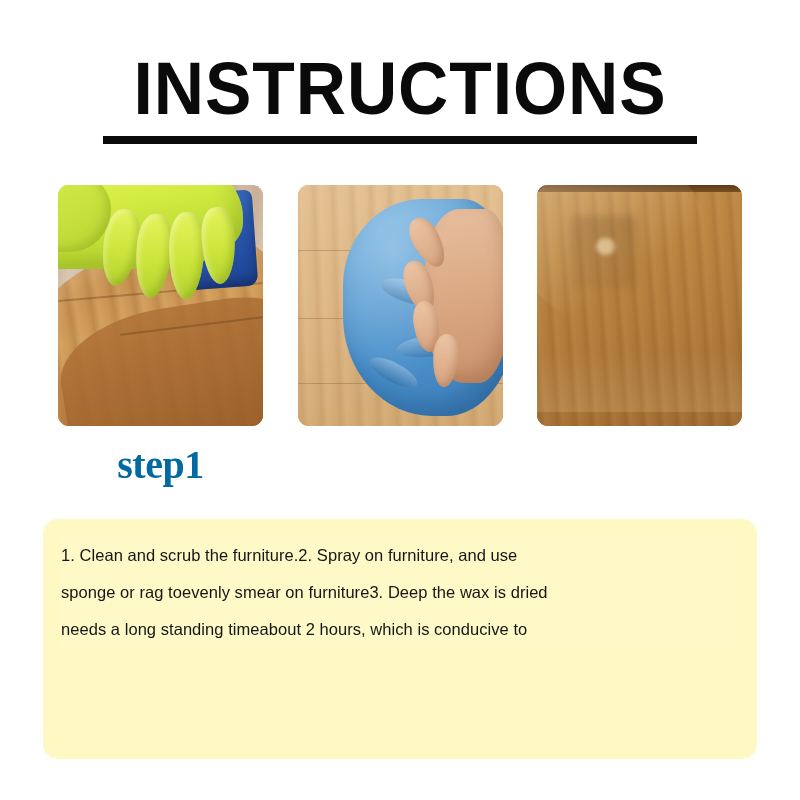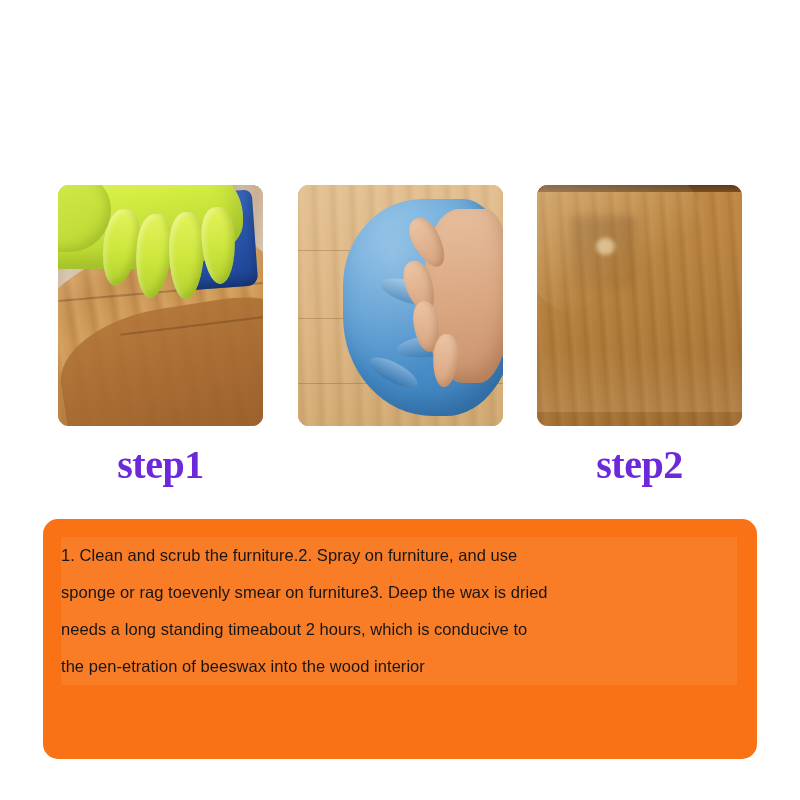--- a/index.html
+++ b/index.html
@@ -271,32 +271,32 @@
     display: flex;
     justify-content: space-between;
   }
   .caption {
     width: 205px;
     text-align: center;
     font-family: "Liberation Serif", "DejaVu Serif", serif;
     font-weight: bold;
     font-size: 40px;
     line-height: 50px;
-    color: #6d28d9;
+    color: #0369a1;
     letter-spacing: -0.5px;
   }
 
   
   .desc-box {
     position: absolute;
     left: 43px;
     top: 519px;
     width: 714px;
     height: 240px;
-    background: #f97316;
+    background: #fef9c3;
     border-radius: 15px;
   }
   .desc-text {
     position: absolute;
     left: 18px;
     top: 18px;
     width: 676px;
     font-size: 16.5px;
     line-height: 37px;
     color: #161616;
@@ -306,20 +306,24 @@
     display: block;
     white-space: nowrap;
     background: rgba(255,255,255,0.075);
   }
 </style>
 </head>
 <body>
 
 <div class="page">
 
+  <div class="title-block">
+    <div class="title-text">INSTRUCTIONS</div>
+    <div class="title-underline"></div>
+  </div>
 
   <div class="panels">
 
     <div class="panel">
       <div class="p1-floor-dull"></div>
       <div class="p1-floor-wet"></div>
       <div class="p1-floor-wet2"></div>
       <div class="p1-seam" style="left:0;top:44%;width:100%;height:2px;transform:rotate(-5deg);"></div>
       <div class="p1-seam" style="left:30%;top:58%;width:70%;height:2px;transform:rotate(-7deg);"></div>
       <div class="p1-sponge"></div>
@@ -354,25 +358,23 @@
       <div class="p3-reflect"></div>
       <div class="p3-reflect-dot"></div>
       <div class="p3-sheen"></div>
       <div class="p3-gloss"></div>
     </div>
 
   </div>
 
   <div class="captions">
     <div class="caption">step1</div>
-    <div class="caption">step2</div>
   </div>
 
   <div class="desc-box">
     <div class="desc-text">
       <span class="desc-line">1. Clean and scrub the furniture.2. Spray on furniture, and use</span>
       <span class="desc-line">sponge or rag toevenly smear on furniture3. Deep the wax is dried</span>
       <span class="desc-line">needs a long standing timeabout 2 hours, which is conducive to</span>
-      <span class="desc-line">the pen-etration of beeswax into the wood interior</span>
     </div>
   </div>
 
 </div>
 
 </body></html>

